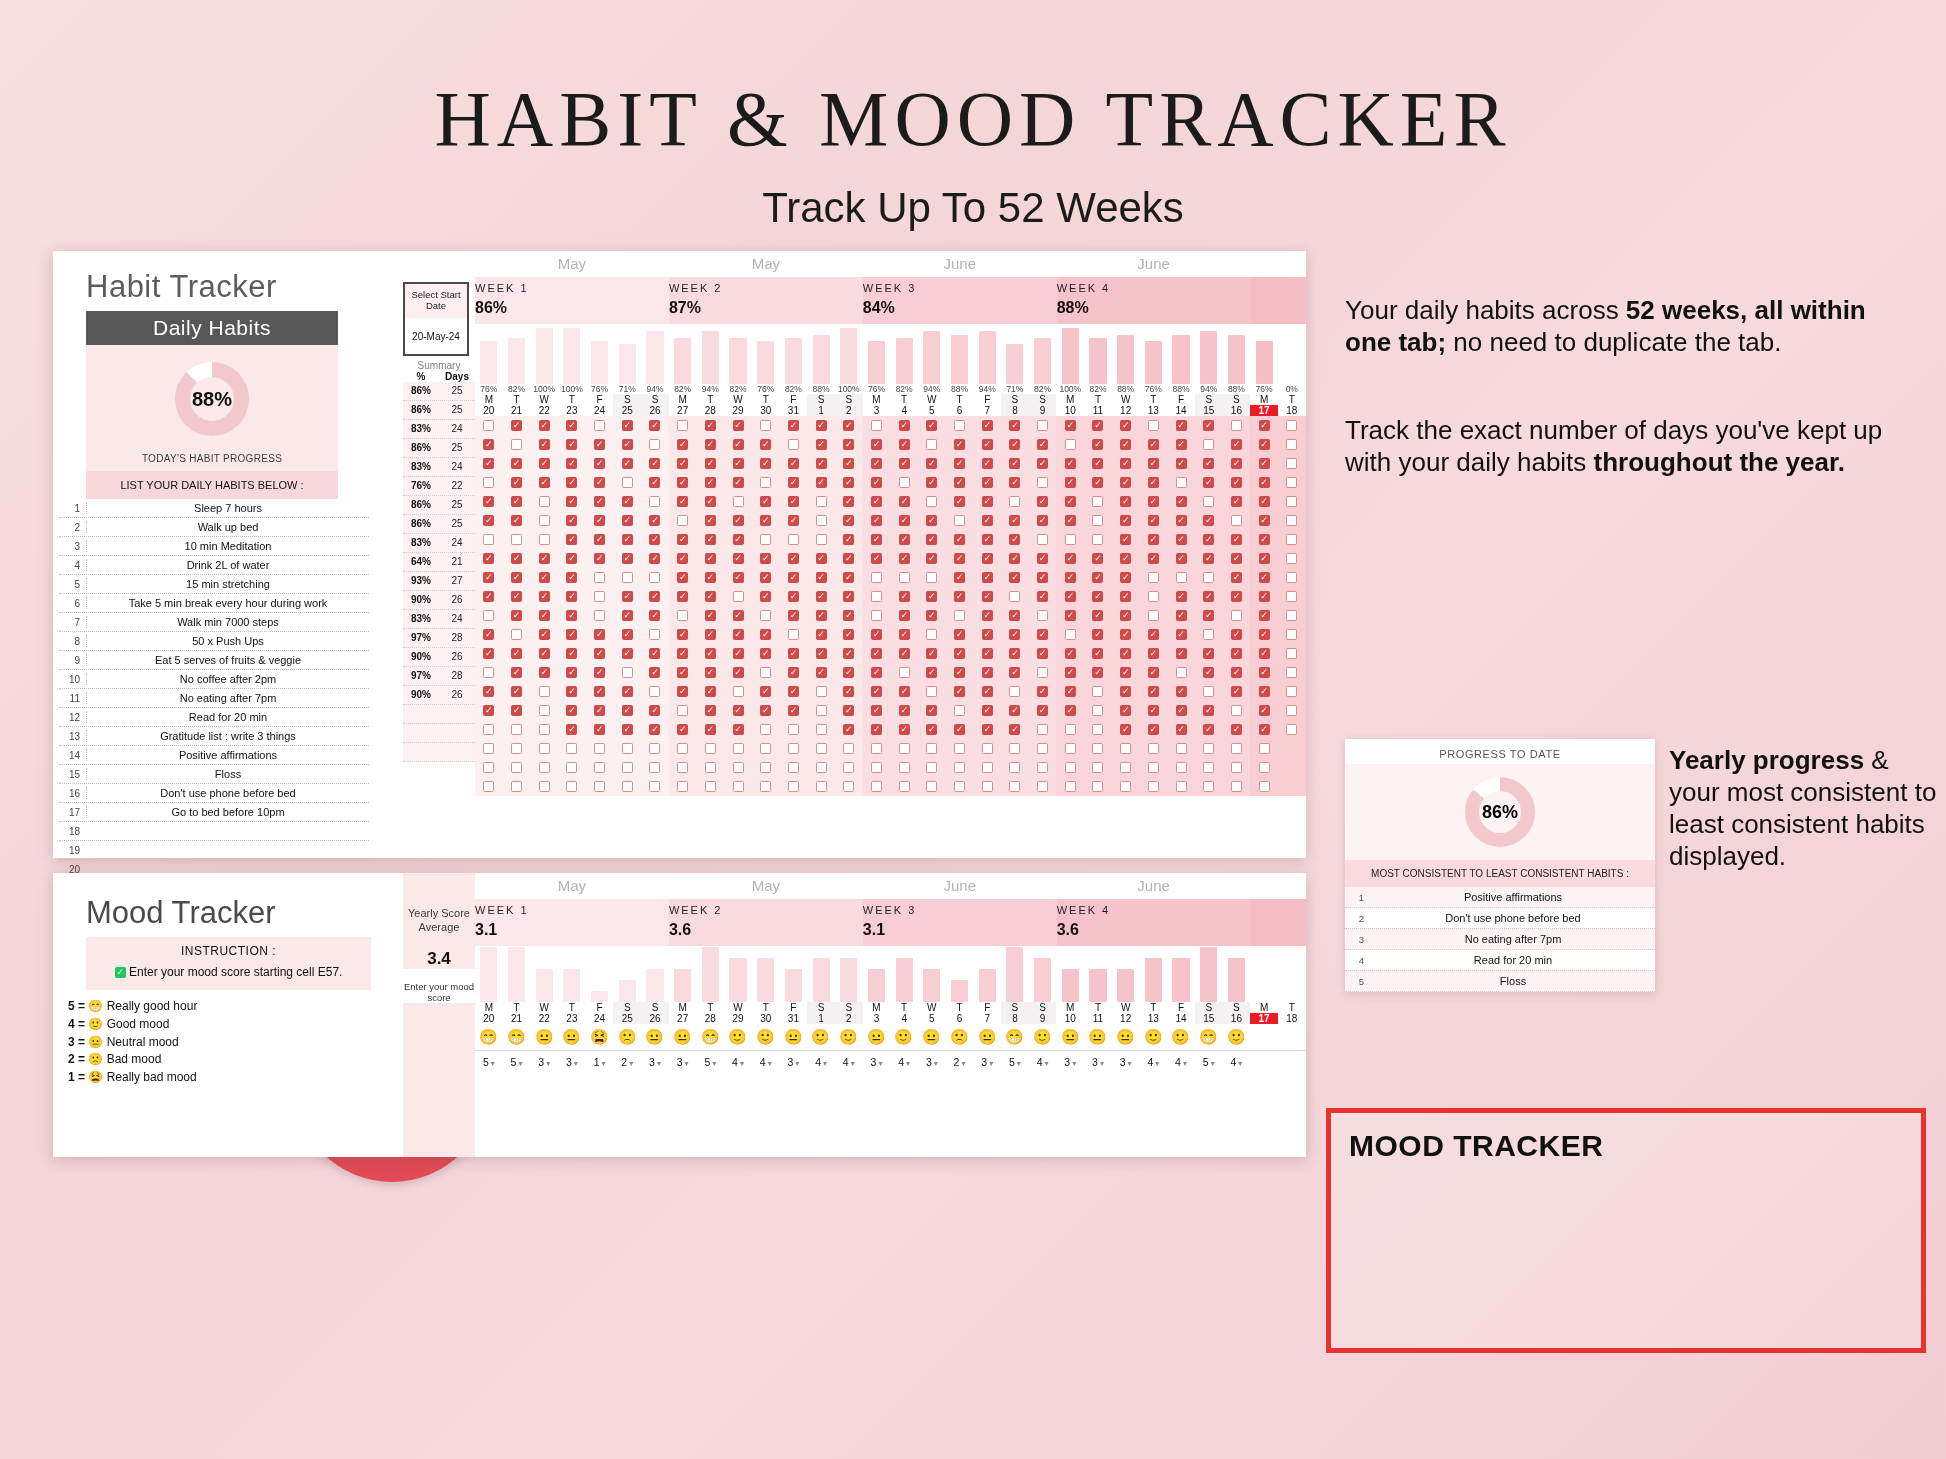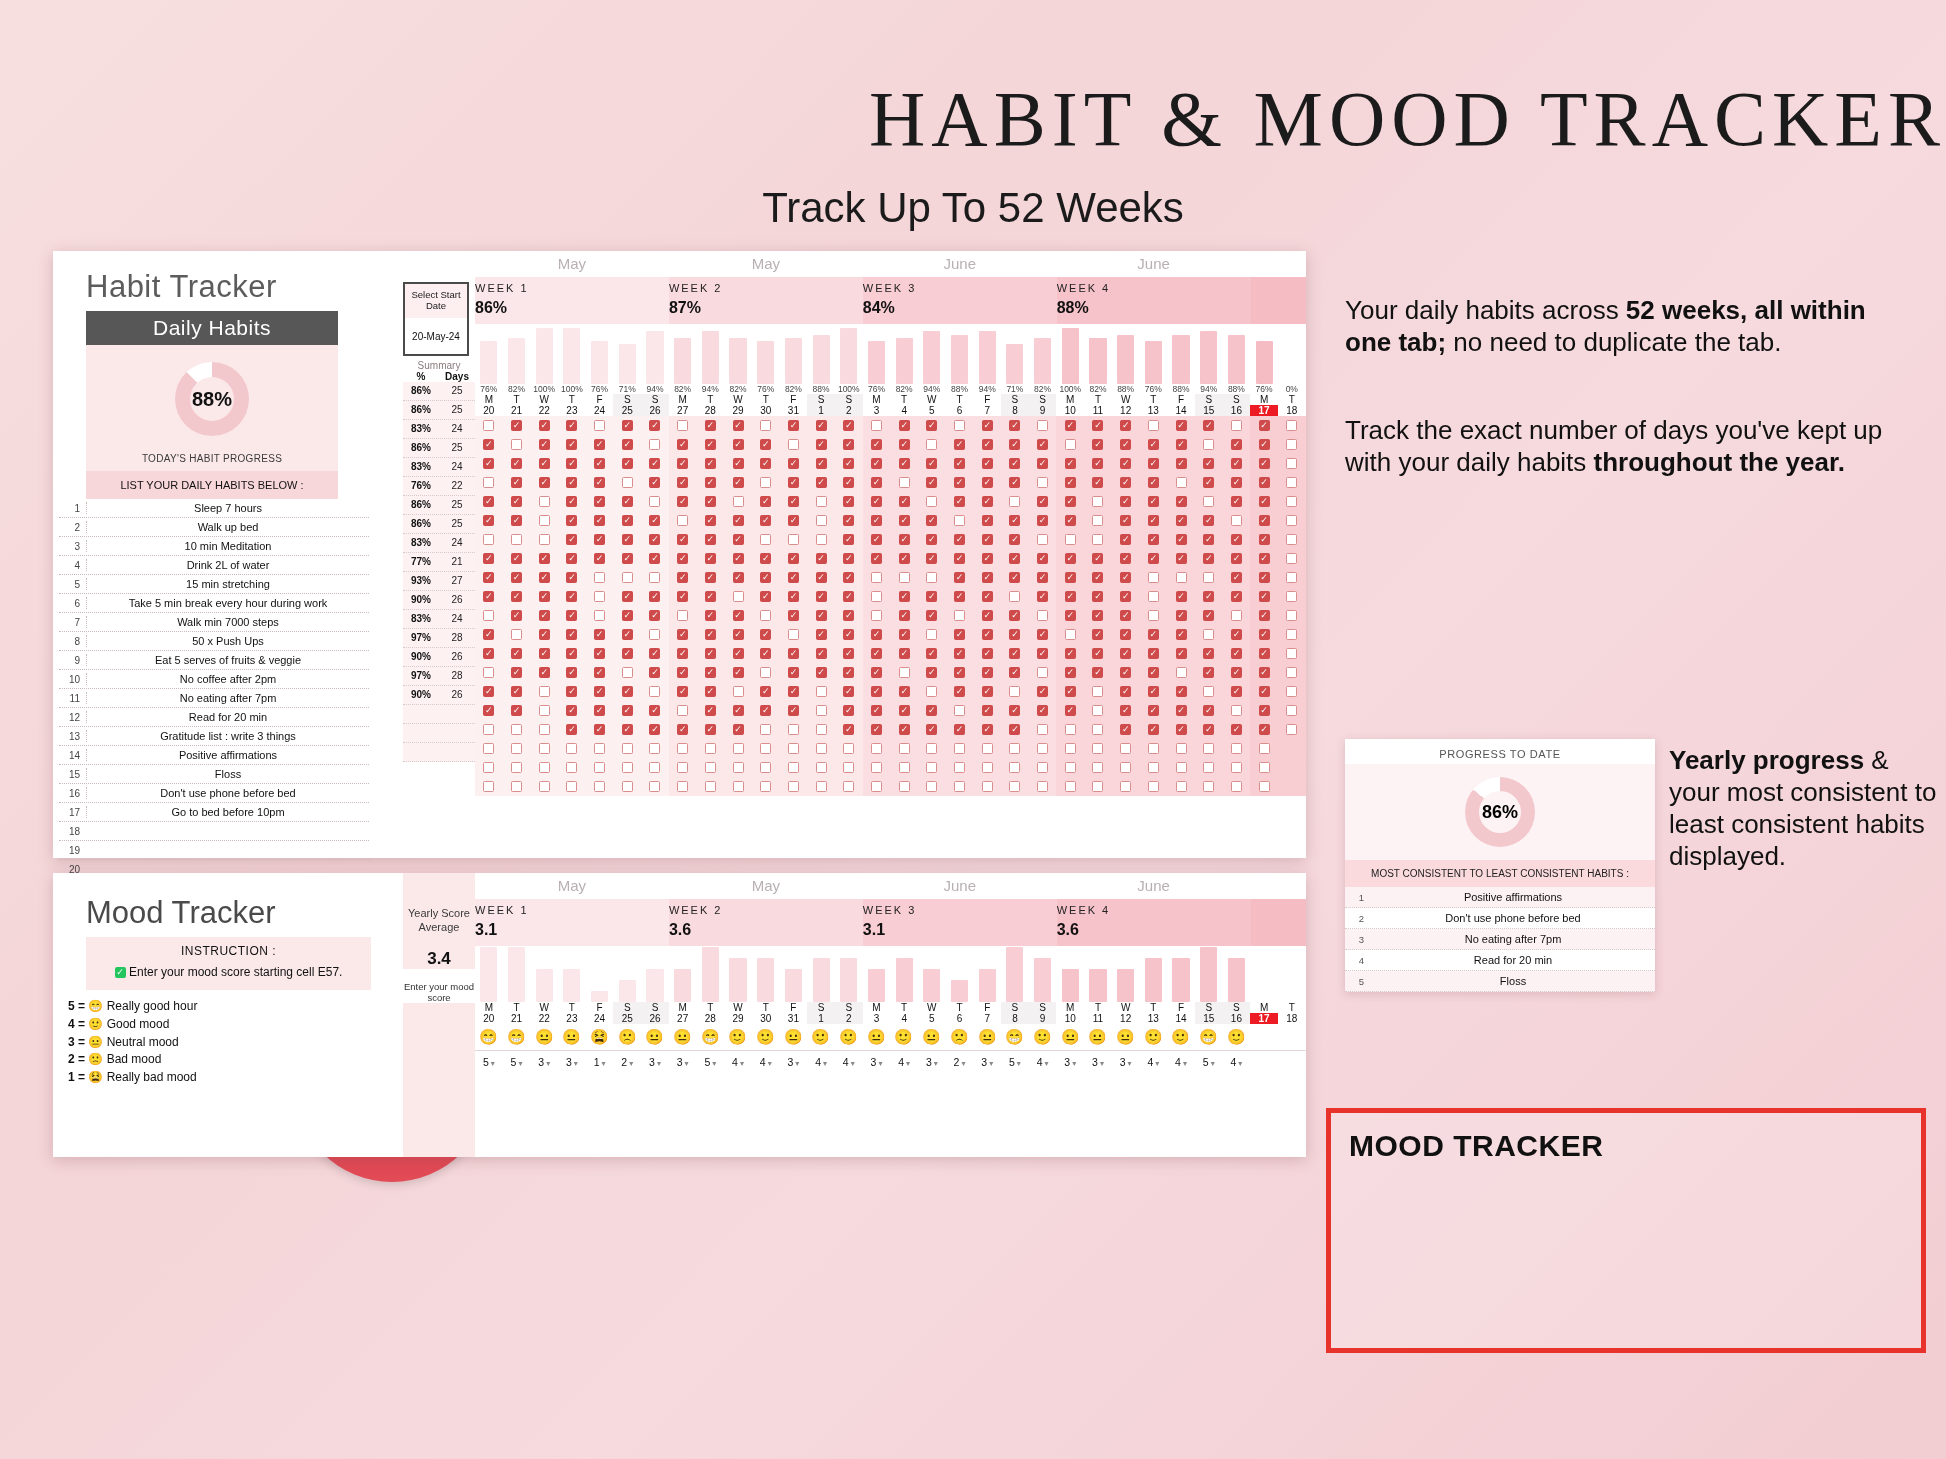--- a/index.html
+++ b/index.html
@@ -4,21 +4,21 @@
 <style>
   * { box-sizing: border-box; margin:0; padding:0; }
   body {
     width:1946px; height:1459px; overflow:hidden;
     font-family:"Liberation Sans", sans-serif;
     background: linear-gradient(135deg,#f7dfe0 0%,#f4d5d8 35%,#f6dade 60%,#f2cdd2 100%);
     position:relative;
   }
   
   #main-title {
-    text-align:right; font-family:"Liberation Serif", serif;
+    text-align:center; font-family:"Liberation Serif", serif;
     font-size:78px; letter-spacing:6px; font-weight:400; color:#1b1b1b;
     margin-top:80px; line-height:1;
   }
   #subtitle {
     text-align:center; font-size:42px; color:#1b1b1b; margin-top:26px; font-weight:400;
   }
   
   .sheet {
     position:absolute; background:#fff;
     box-shadow:0 3px 14px rgba(120,60,70,.25);
@@ -281,21 +281,21 @@
           </div>
           <div class="sumrow">
             <div class="pct">86%</div>
             <div class="days">25</div>
           </div>
           <div class="sumrow">
             <div class="pct">83%</div>
             <div class="days">24</div>
           </div>
           <div class="sumrow">
-            <div class="pct">77%</div>
+            <div class="pct">64%</div>
             <div class="days">21</div>
           </div>
           <div class="sumrow">
             <div class="pct">93%</div>
             <div class="days">27</div>
           </div>
           <div class="sumrow">
             <div class="pct">90%</div>
             <div class="days">26</div>
           </div>

